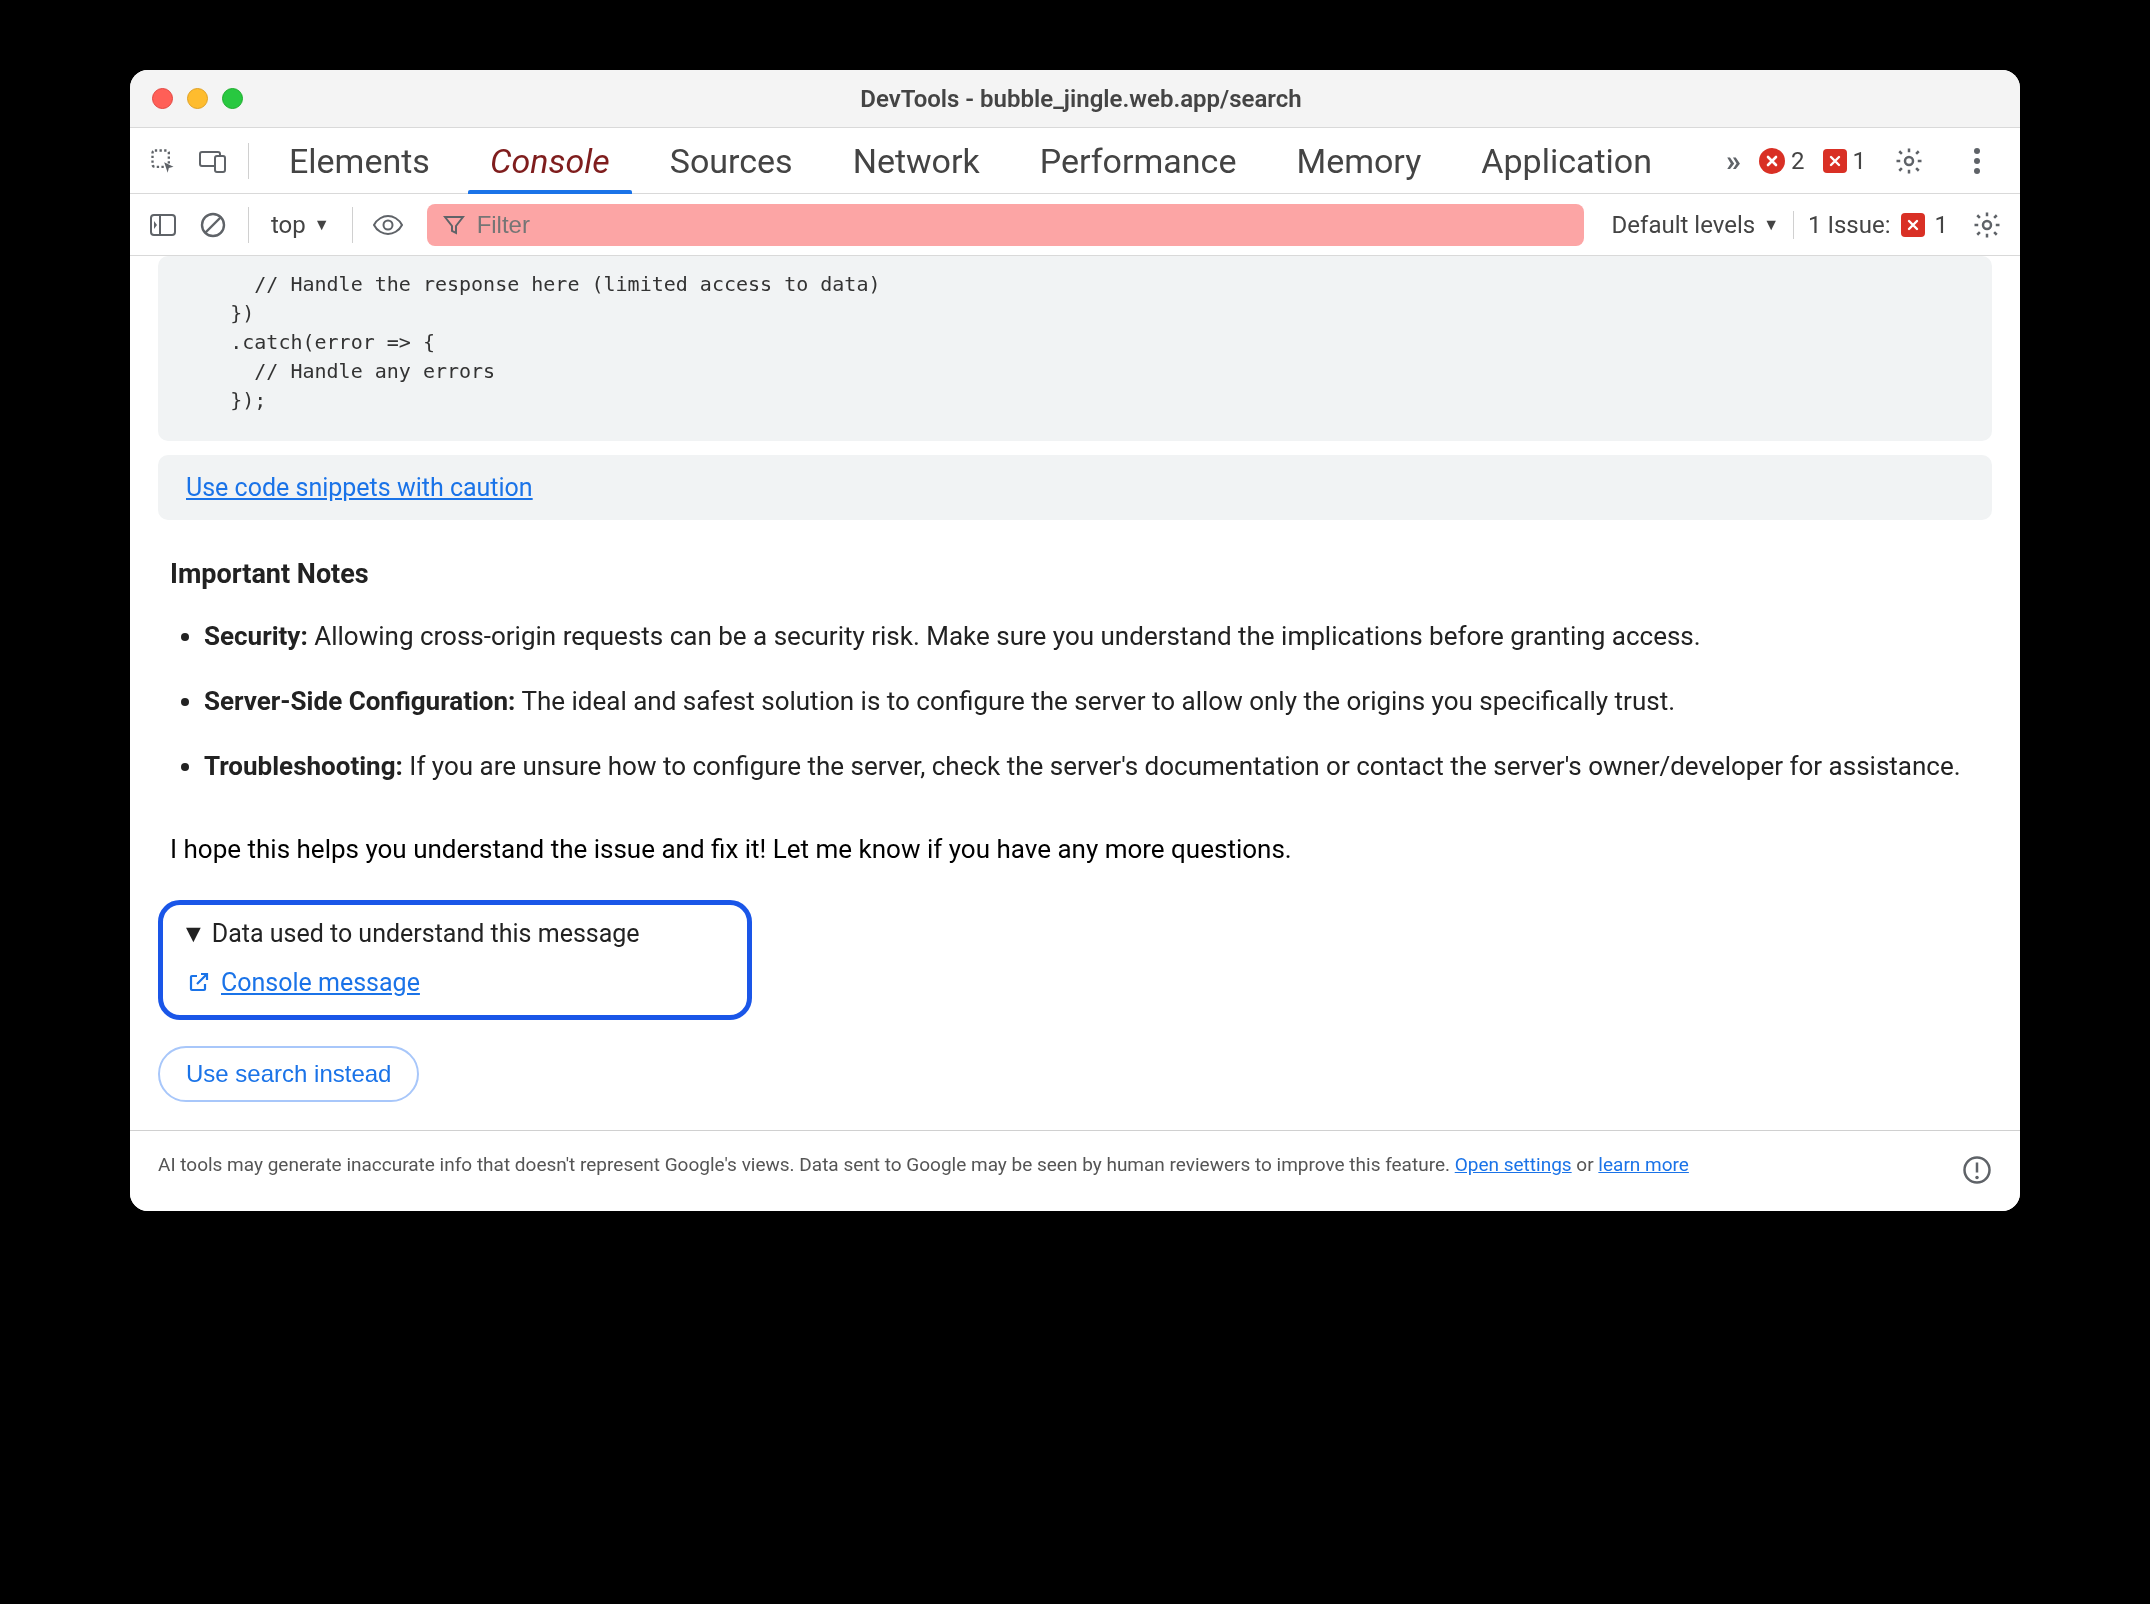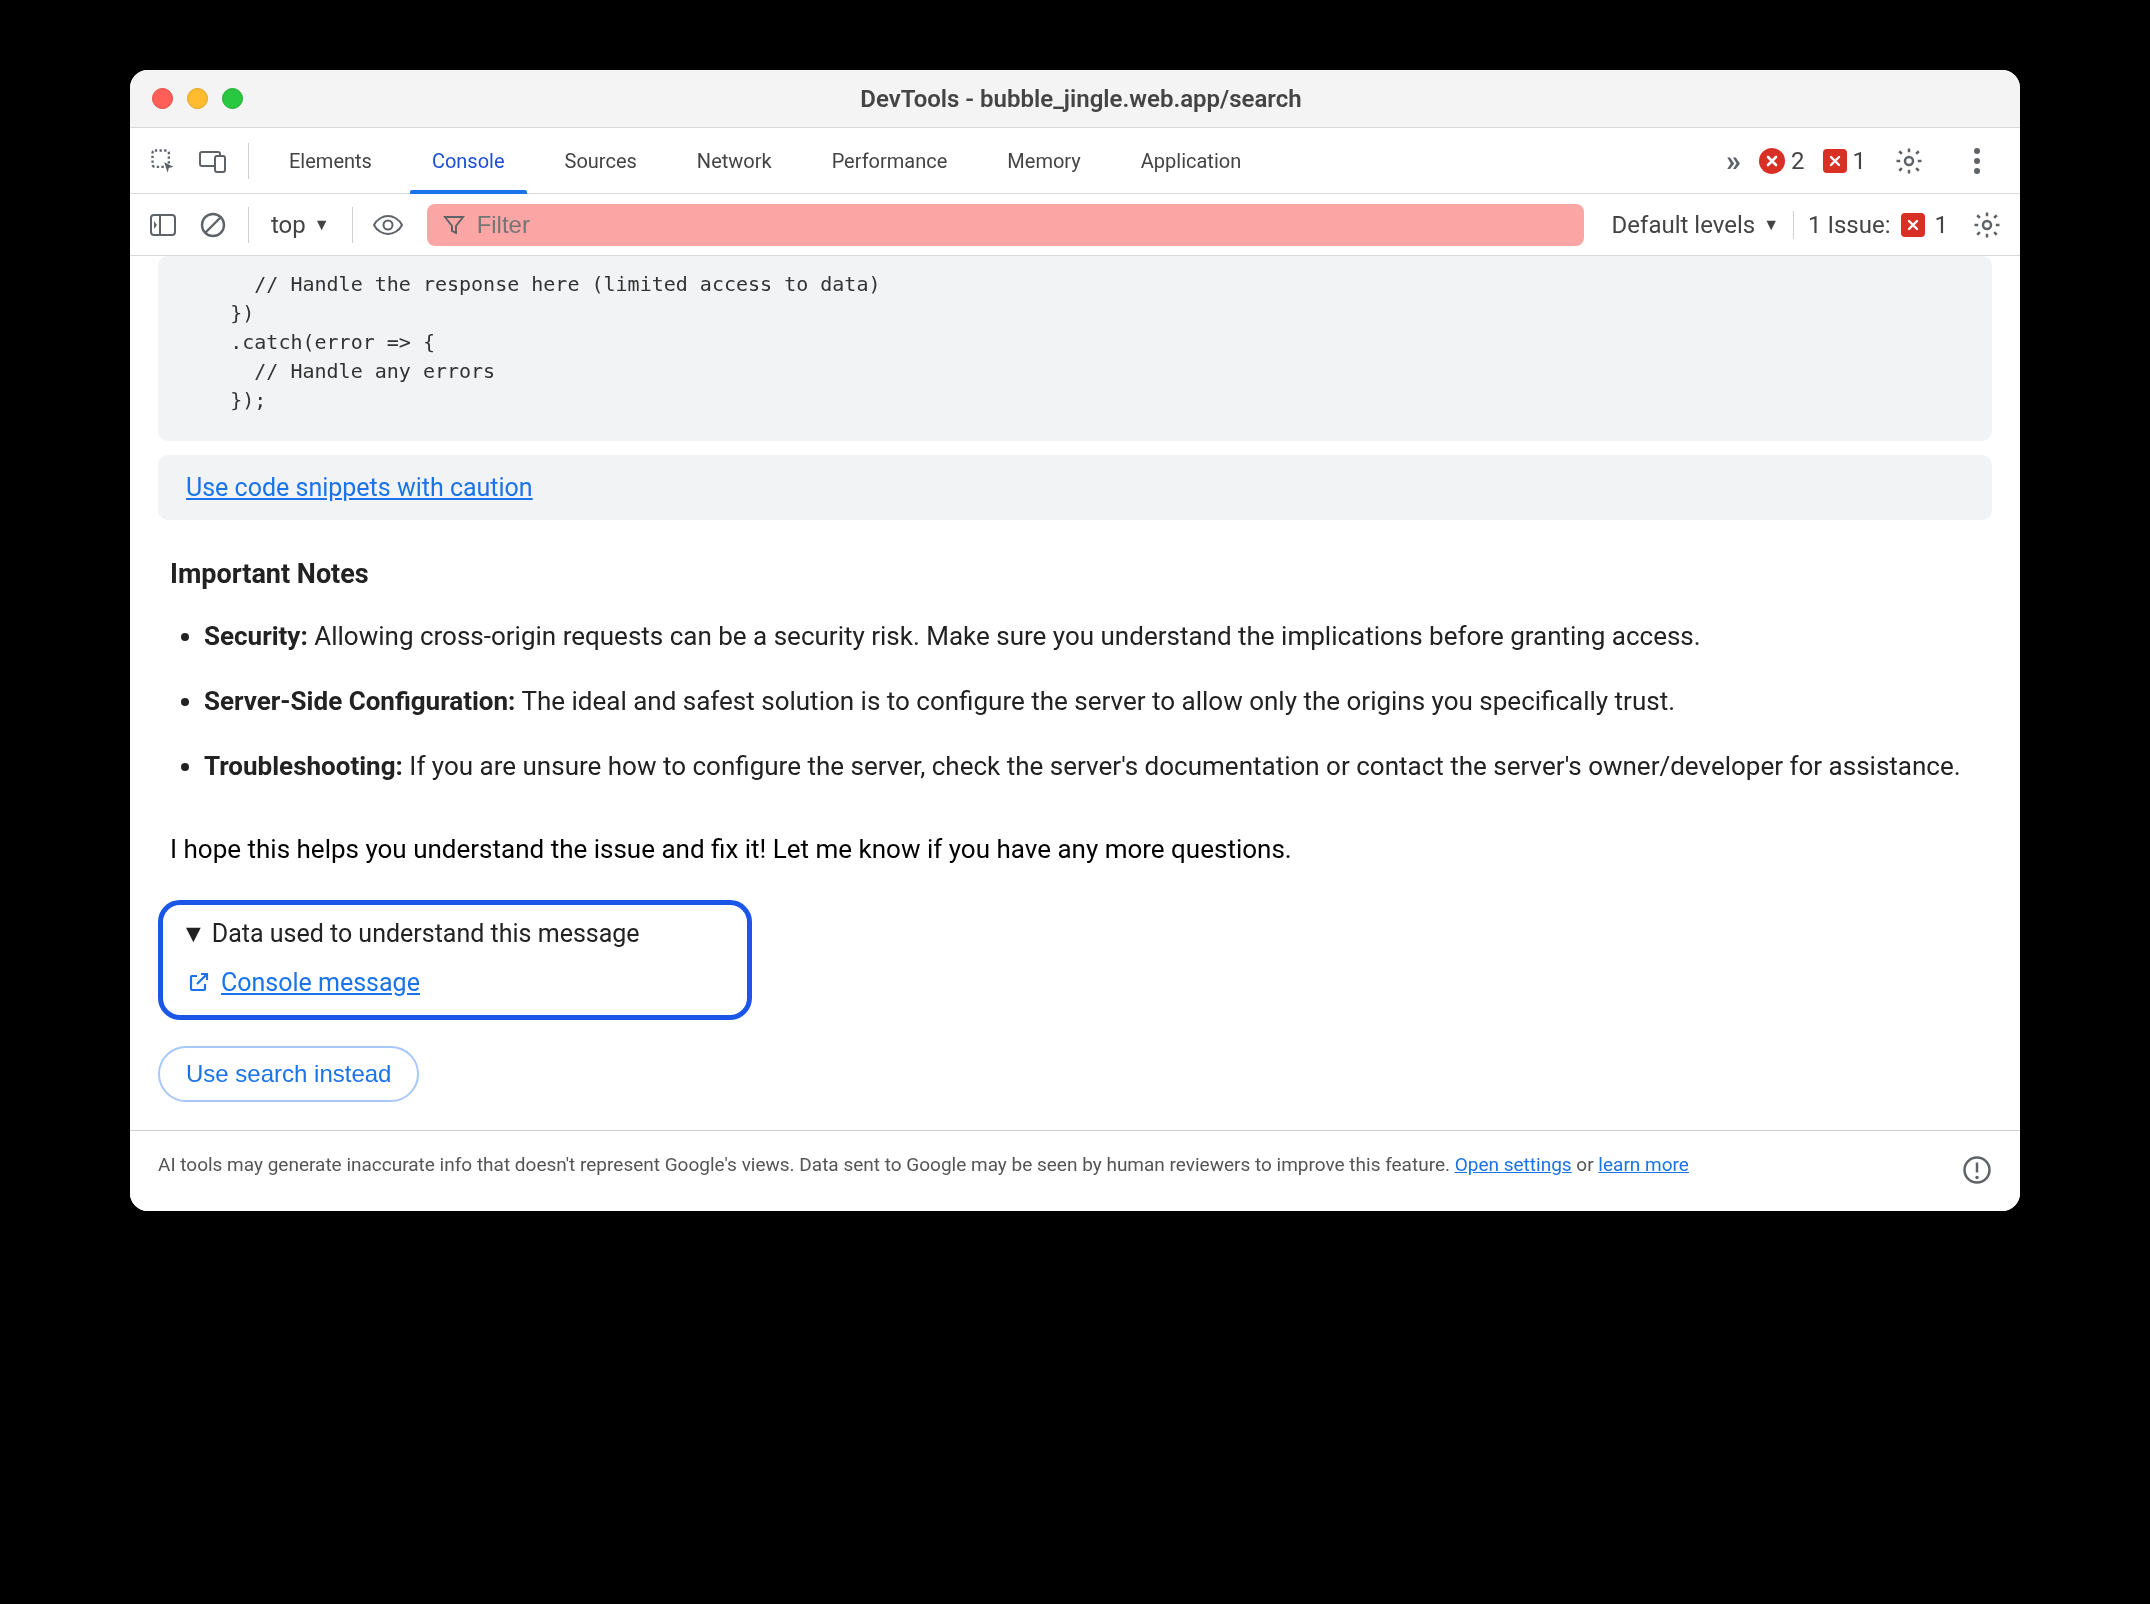--- a/index.html
+++ b/index.html
@@ -42,23 +42,23 @@
     height: 66px; display: flex; align-items: center;
     border-bottom: 1px solid #d9d9d9; background: #fff;
     padding: 0 8px;
   }
   .tabbar .leading { display: flex; align-items: center; gap: 0; }
   .iconbox { width: 42px; height: 42px; display:flex; align-items:center; justify-content:center; color:#5f6368; margin: 0 4px; }
   .divider { width: 1px; height: 36px; background: #d0d0d0; margin: 0 10px; }
   .tabs { display: flex; align-items: stretch; height: 100%; gap: 0; }
   .tab {
     padding: 0 30px; display: flex; align-items: center;
-    font-size: 20px; color: #444; cursor: pointer; position: relative;
-  }
-  .tab.active { color: #1d4ed8; }
+    font-size: 34px; color: #444; cursor: pointer; position: relative;
+  }
+  .tab.active { color: #7f1d1d; font-style: italic; }
   .tab.active::after {
     content:""; position:absolute; bottom:-1px; left:8px; right:8px;
     height: 4px; background:#1a73e8; border-radius: 2px 2px 0 0;
   }
   .tabbar .trailing { margin-left: auto; display:flex; align-items:center; gap: 18px; padding-right: 10px;}
   .badge-ctr { display:flex; align-items:center; gap:6px; font-size: 24px; color:#444;}
   .dotbadge { width:26px; height:26px; border-radius:50%; display:flex; align-items:center; justify-content:center; }
   .dotbadge.red { background:#d93025; }
   .sqbadge { width:24px; height:24px; border-radius:4px; background:#d93025; display:flex;align-items:center;justify-content:center;}
 

